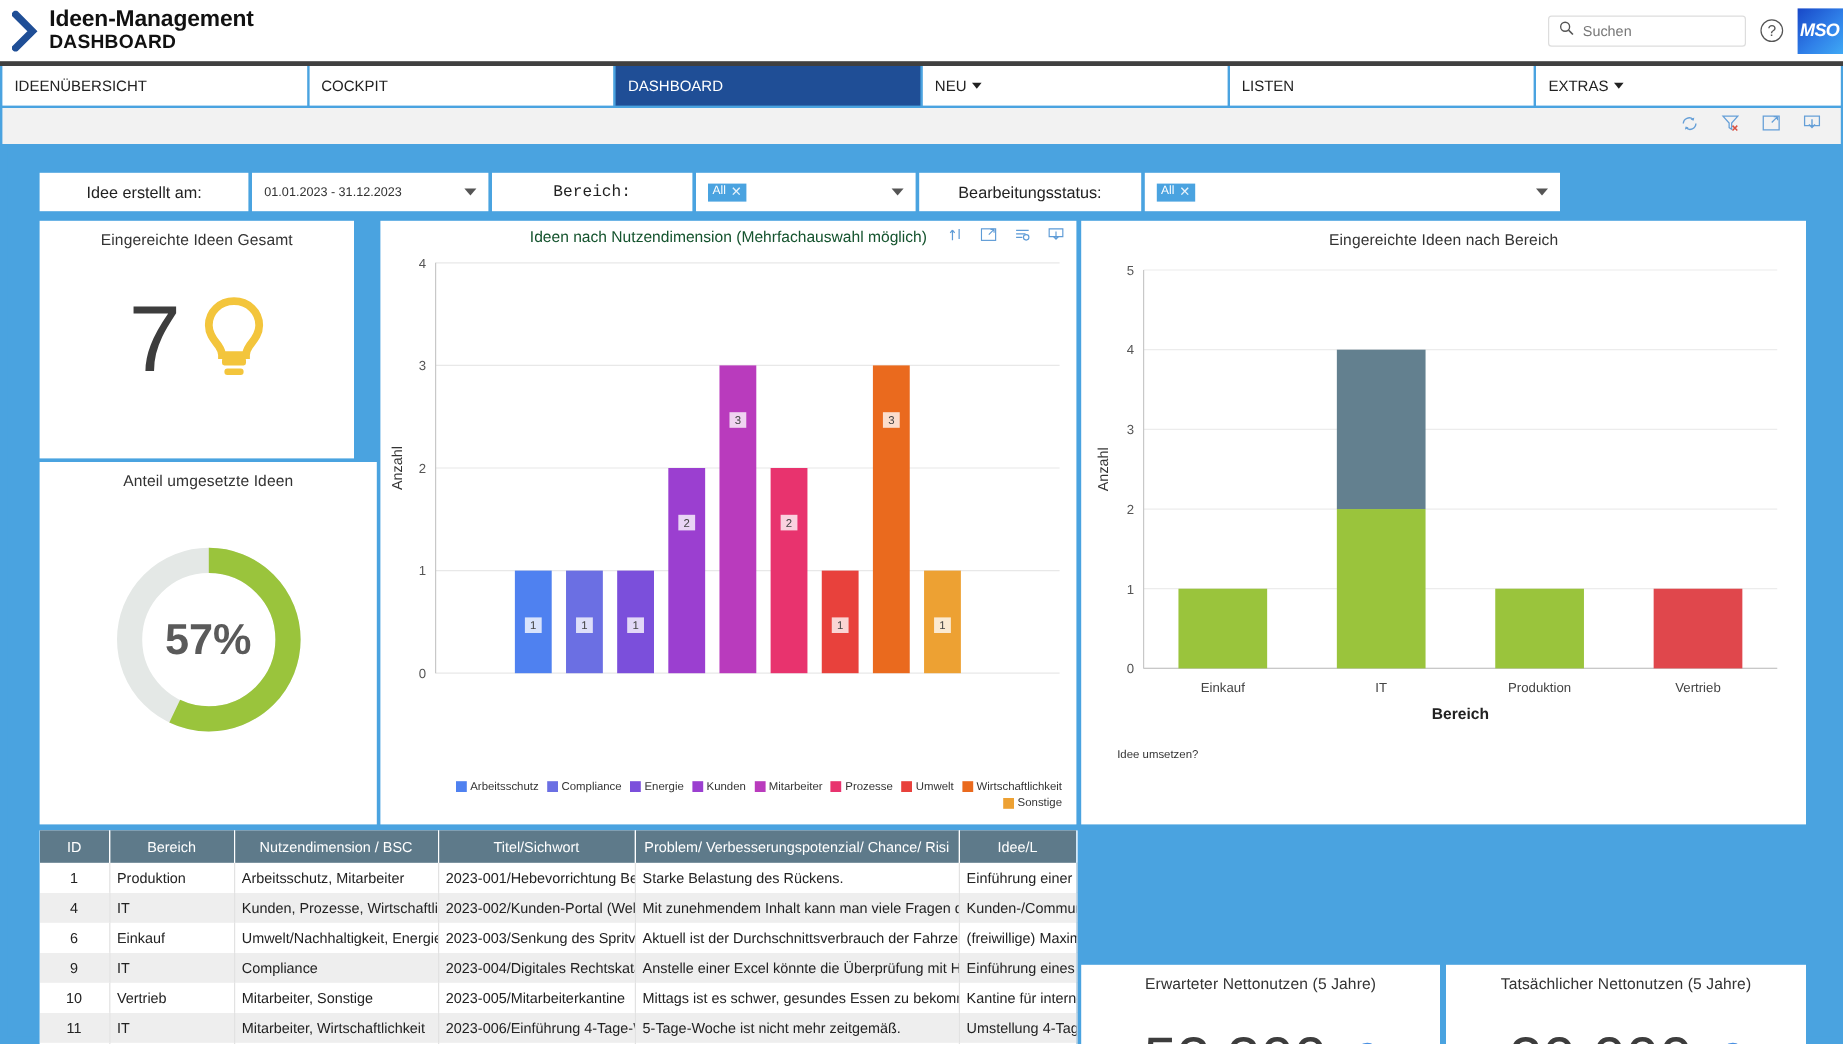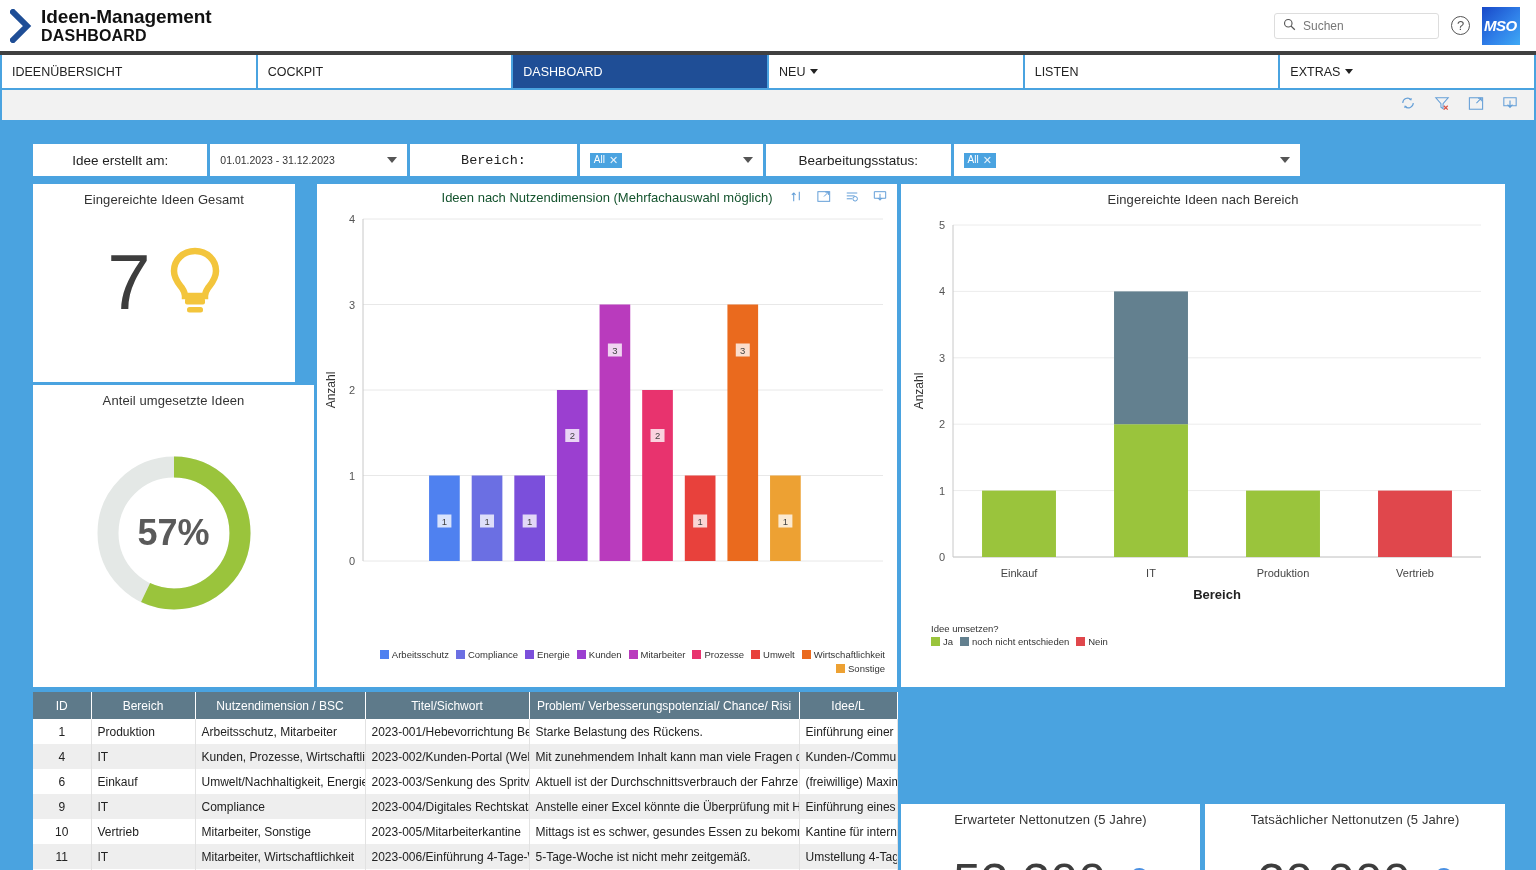--- a/index.html
+++ b/index.html
@@ -20,21 +20,21 @@
   }
   .brand { display: flex; align-items: center; gap: 9px; padding-left: 10px; }
   .brand-chevron { width: 22px; height: 34px; position: relative; flex: none; }
   .brand-chevron svg { display: block; }
   .brand-text { line-height: 1.08; }
   .brand-line1 { font-size: 19px; font-weight: bold; color: #111; letter-spacing: -.1px; }
   .brand-line2 { font-size: 16px; font-weight: bold; color: #111; letter-spacing: .2px; }
 
   .header-right {
     margin-left: auto; display: flex; align-items: center; gap: 12px;
-    padding-right: 16px;
+    padding-right: 0;
   }
   .search-box {
     width: 165px; height: 26px; border: 1px solid #ddd; border-radius: 3px;
     display: flex; align-items: center; gap: 7px; padding: 0 8px;
     background: #fff;
   }
   .search-box .stext { font-size: 12px; color: #777; }
   .help-icon {
     width: 19px; height: 19px; border-radius: 50%; border: 1.4px solid #555;
     color: #555; font-size: 13px; display: flex; align-items: center;
@@ -454,34 +454,20 @@
         <rect x="213.04" y="84.39999999999998" width="73.92" height="132.8" fill="#63808f"></rect>
         <text x="250" y="370" text-anchor="middle" font-size="11" fill="#444" font-family="&quot;Liberation Sans&quot;, sans-serif">IT</text>
         <rect x="345.04" y="283.6" width="73.92" height="66.39999999999998" fill="#9ac43c"></rect>
         <text x="382" y="370" text-anchor="middle" font-size="11" fill="#444" font-family="&quot;Liberation Sans&quot;, sans-serif">Produktion</text>
         <rect x="477.04" y="283.6" width="73.92" height="66.39999999999998" fill="#e0474c"></rect>
         <text x="514" y="370" text-anchor="middle" font-size="11" fill="#444" font-family="&quot;Liberation Sans&quot;, sans-serif">Vertrieb</text>
         <text x="316" y="392" text-anchor="middle" font-size="13" fill="#222" font-weight="bold" font-family="&quot;Liberation Sans&quot;, sans-serif">Bereich</text>
       </svg>
     <div style="padding:2px 0 0 30px;">
       <div class="legend2-title">Idee umsetzen?</div>
-      <div id="legend2" class="legend-row">
-          <span class="legend-item">
-            <i class="legend-swatch" style="background: rgb(154, 196, 60);"></i>
-            <span>Ja</span>
-          </span>
-          <span class="legend-item">
-            <i class="legend-swatch" style="background: rgb(99, 128, 143);"></i>
-            <span>noch nicht entschieden</span>
-          </span>
-          <span class="legend-item">
-            <i class="legend-swatch" style="background: rgb(224, 71, 76);"></i>
-            <span>Nein</span>
-          </span>
-        </div>
     </div>
   </div>
 
   <div class="tile" id="idea-table-tile">
     <table class="idea-table">
       <colgroup>
         <col style="width:58px">
           <col style="width:104px">
           <col style="width:170px">
         <col style="width:164px">

